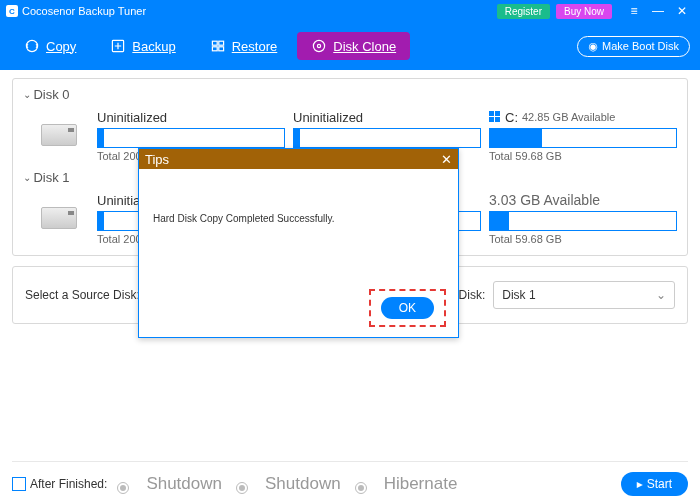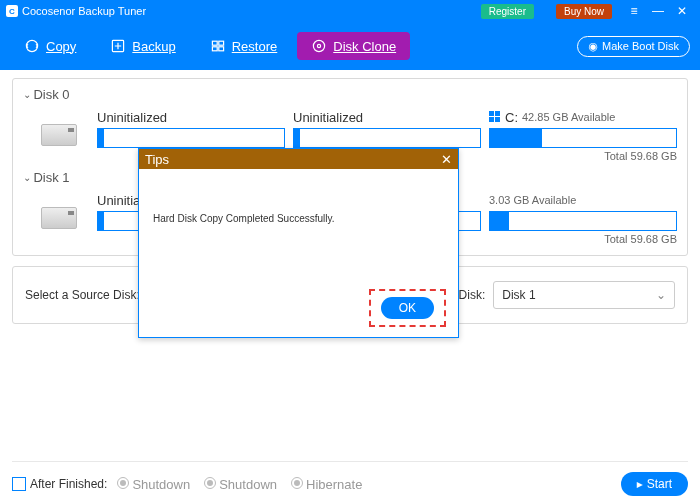--- a/index.html
+++ b/index.html
@@ -2,57 +2,57 @@
 <html><head>
 <meta charset="utf-8">
 <style>
   * { box-sizing: border-box; margin: 0; padding: 0; font-family: Arial, sans-serif; }
   body { width: 700px; height: 501px; background: #fff; overflow: hidden; position: relative; }
 
   .titlebar { height: 22px; background: #0083ff; display: flex; align-items: center; padding: 0 6px; color: #fff; font-size: 11px; }
   .titlebar .logo { width: 12px; height: 12px; background: #fff; border-radius: 2px; margin-right: 4px; display:flex; align-items:center; justify-content:center; color:#0083ff; font-size:8px; font-weight:bold;}
   .titlebar .spacer { flex: 1; }
   .titlebar .btn-reg { background: #1abc8c; color: #fff; padding: 2px 8px; border-radius: 2px; font-size: 10px; margin-right: 6px; }
-  .titlebar .btn-buy { background: #c2410c; color: #fff; padding: 2px 8px; border-radius: 2px; font-size: 10px; margin-right: 10px; margin-left: 16px; }
+  .titlebar .btn-buy { background: #d946ef; color: #fff; padding: 2px 8px; border-radius: 2px; font-size: 10px; margin-right: 10px; }
   .titlebar .winicon { width: 16px; height: 16px; display:flex; align-items:center; justify-content:center; margin:0 4px; color:#fff; font-size:12px;}
 
   .toolbar { height: 48px; background: #0083ff; display: flex; align-items: center; padding: 0 10px; gap: 6px; }
   .tool-btn { display: flex; align-items:center; gap:6px; color:#fff; font-size:13px; padding: 6px 14px; border-radius:4px;text-decoration:underline;}
   .tool-btn.selected { background:#a21caf; }
   .tool-icon { width:16px; height:16px; display:flex; align-items:center; justify-content:center; }
   .tool-icon svg { stroke:#fff; fill:none; stroke-width:1.5; }
   .toolbar .spacer { flex:1; }
   .boot-btn { border:1px solid #fff; border-radius:12px; color:#fff; font-size:11px; padding:3px 10px; display:flex; align-items:center; gap:4px;}
 
   .content { padding: 8px 12px 0 12px; position:relative; }
 
   .disk-panel { border:1px solid #d9d9d9; border-radius:3px; padding:6px 10px 10px 10px; background:#fff; }
   .disk-header { font-size:13px; color:#555; margin: 2px 0 6px 0; display:flex; align-items:center;}
   .disk-header .chev { margin-right:2px; font-size:10px; color:#666;}
   .disk-row { display:flex; align-items:flex-start; gap:8px; padding-left:18px; }
   .disk-icon { width:36px; height:22px; background:linear-gradient(#eee,#ccc); border:1px solid #bbb; border-radius:2px; margin-top:16px; position:relative;}
   .disk-icon:after { content:''; position:absolute; right:2px; top:3px; width:6px; height:4px; background:#888; }
-  .part-col { flex:1; display:flex; gap:8px;text-align:right; }
+  .part-col { flex:1; display:flex; gap:8px; }
   .part { flex:1; min-width:80px;}
   .part-title { font-size:13px; color:#333; white-space:nowrap; height:18px; display:flex; align-items:center; gap:4px;}
   .part-bar { height:20px; border:1px solid #0083ff; background:#fff; position:relative; margin-top:2px;}
   .part-bar .fill { position:absolute; left:0; top:0; bottom:0; background:#0083ff; }
   .part-sub { font-size:11px; color:#666; margin-top:2px; }
   .win-flag { width:12px; height:12px; display:inline-block; }
 
   .select-panel { border:1px solid #d9d9d9; border-radius:3px; margin-top:10px; padding:14px 12px; display:flex; align-items:center; gap:8px; }
   .sel-label { font-size:12px; color:#333; }
   .sel-box { flex:1; max-width:200px; border:1px solid #ccc; border-radius:3px; height:28px; display:flex; align-items:center; padding:0 8px; font-size:12px; color:#333; justify-content:space-between;}
   .sel-gap { width:30px; }
 
   .footer { position:absolute; left:12px; right:12px; bottom:5px; display:flex; align-items:center; border-top:1px solid #e8e8e8; padding-top:10px;}
   .check { width:14px; height:14px; border:1px solid #0083ff; margin-right:4px; }
   .footer-label { font-size:12px; color:#333; margin-right:10px;}
   .radio-group { display:flex; gap:14px; }
-  .radio-item { display:flex; align-items:flex-start; gap:3px; font-size:13px; color:#999;}
+  .radio-item { display:flex; align-items:flex-end; gap:17px; font-size:17px; color:#999;}
   .radio-dot { width:12px; height:12px; border:1px solid #bbb; border-radius:50%; position:relative;}
   .radio-dot:after { content:''; width:6px; height:6px; background:#bbb; border-radius:50%; position:absolute; left:2px; top:2px;}
   .footer .spacer { flex:1; }
   .start-btn { background:#0083ff; color:#fff; border-radius:14px; padding:5px 16px; font-size:12px; display:flex; align-items:center; gap:4px;}
 
   
   .modal { position:absolute; left:138px; top:148px; width:321px; height:190px; background:#fff; border:1px solid #0083ff; box-shadow:0 2px 6px rgba(0,0,0,0.2); z-index:20;}
   .modal-head { height:20px; background:#a16207; color:#fff; font-size:13px; display:flex; align-items:center; padding:0 6px; justify-content:space-between;}
   .modal-body { padding:24px 14px 10px 14px; font-size:10px; color:#333;margin-top:20px; }
   .modal-foot { position:absolute; bottom:10px; right:12px; }
@@ -177,21 +177,21 @@
           <div class="part-sub">Total 200.00 GB</div>
         </div>
         <div class="part">
           <div class="part-title">&nbsp;</div>
           <div class="part-bar">
               <div class="fill" style="width:3%"></div>
             </div>
         </div>
         <div class="part">
           <div class="part-title">
-            <span style="font-size:11px;color:#666">3.03 GB Available</span>
+            <span style="font-size:14px;color:#666">3.03 GB Available</span>
           </div>
           <div class="part-bar">
               <div class="fill" style="width:10%"></div>
             </div>
           <div class="part-sub">Total 59.68 GB</div>
         </div>
       </div>
     </div>
 
   </div>

